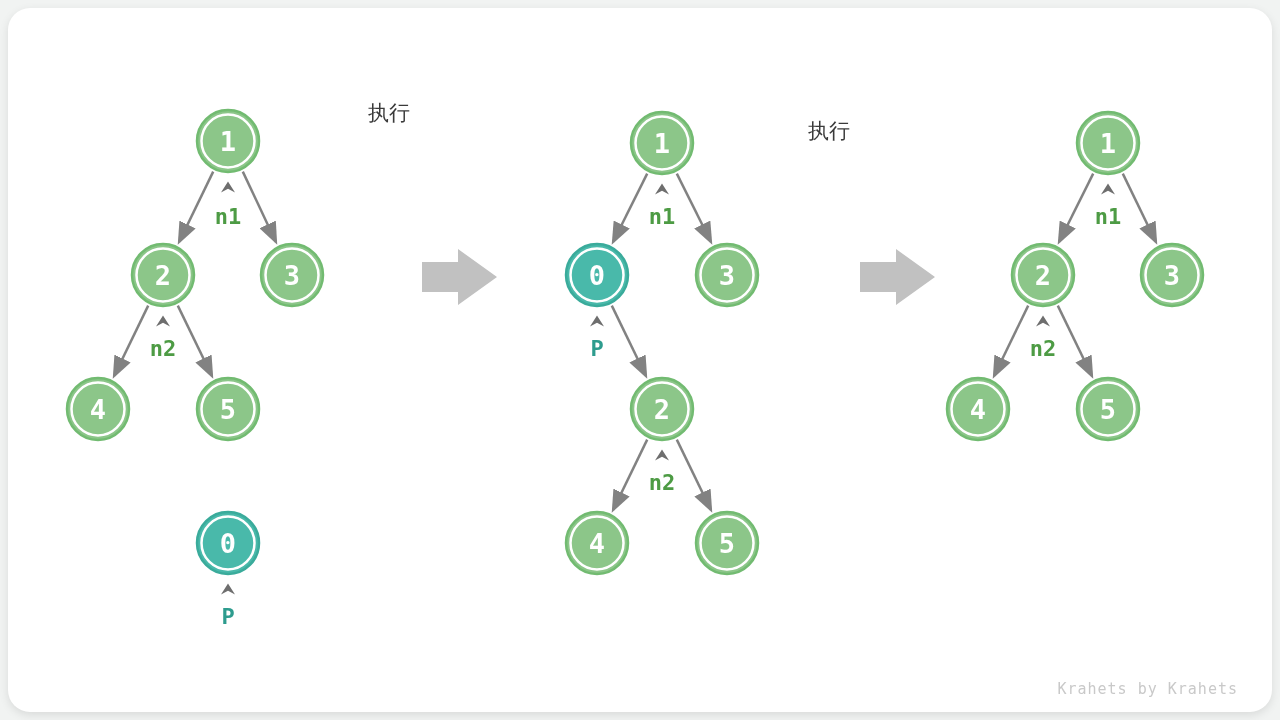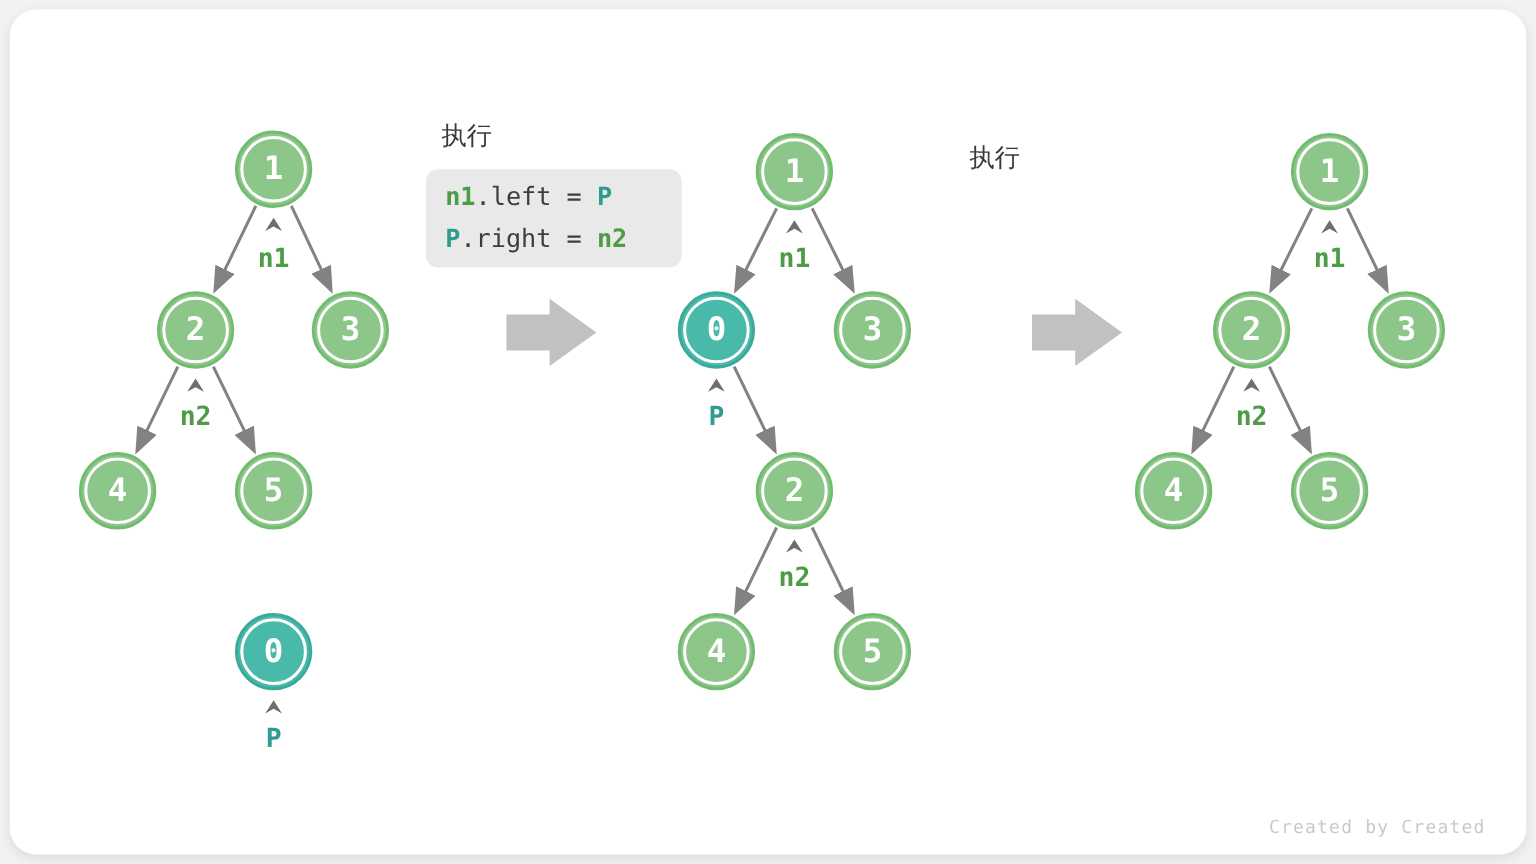--- a/index.html
+++ b/index.html
@@ -199,21 +199,17 @@
       </g>
 
       <path class="caret" transform="translate(1101,183.5)" d="M7,0 L14,11 L7,7.2 L0,11 Z"></path>
       <text class="ref-label green" x="1108" y="216" dominant-baseline="central">n1</text>
       <path class="caret" transform="translate(1036,315.5)" d="M7,0 L14,11 L7,7.2 L0,11 Z"></path>
       <text class="ref-label green" x="1043" y="348" dominant-baseline="central">n2</text>
     </g>
   </svg>
 
   <div class="exec" style="left:368px;top:99px">执行</div>
-  <div class="codebox" style="left:355px;top:141px;width:213px;height:82px">
-    <div class="codeline"><span data-c="green">n1</span><span data-c="plain">.left = </span><span data-c="teal">P</span></div>
-    <div class="codeline"><span data-c="teal">P</span><span data-c="plain">.right = </span><span data-c="green">n2</span></div>
-  </div>
 
   <div class="exec" style="left:808px;top:117px">执行</div>
 
-  <div class="watermark">Created by Created</div>
+  <div class="watermark">Krahets by Krahets</div>
 </div>
 
 </body></html>

